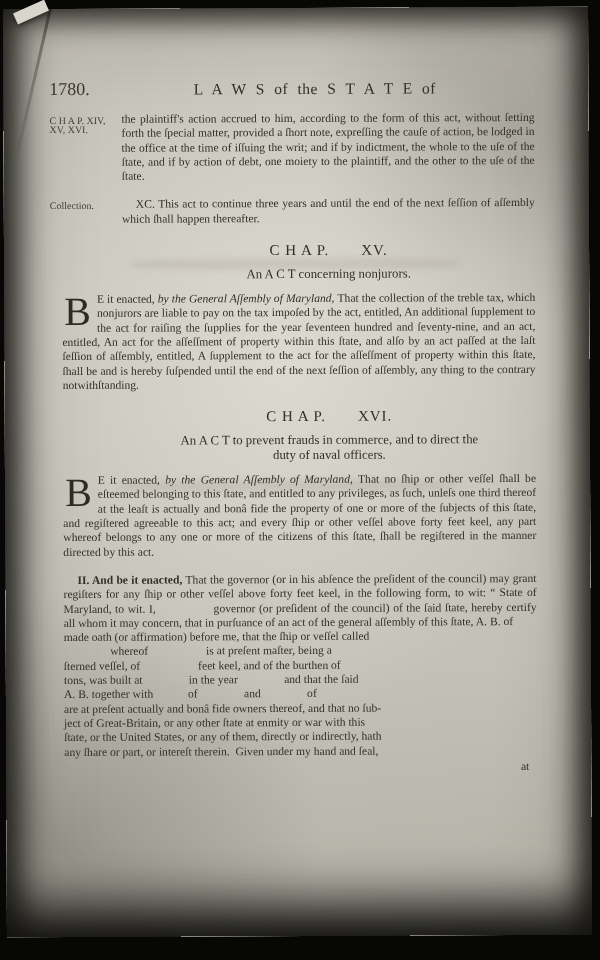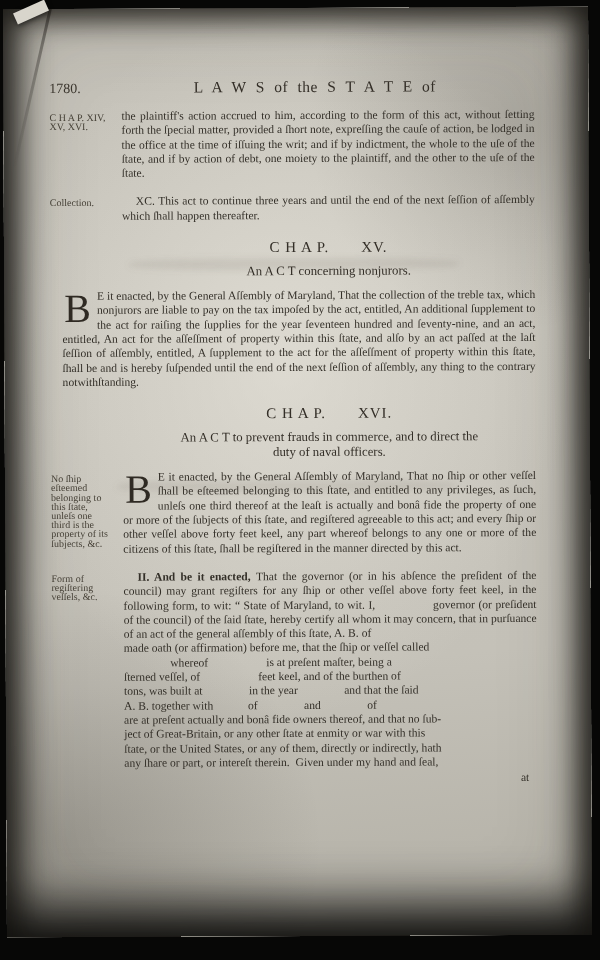--- a/index.html
+++ b/index.html
@@ -33,33 +33,33 @@
   .crease{
     position:absolute;left:28px;top:-8px;width:3px;height:170px;
     background:linear-gradient(rgba(22,19,15,.5),rgba(22,19,15,0));
     transform:rotate(13deg);
   }
   .ghost{position:absolute;background:rgba(75,68,58,.10);filter:blur(3px);border-radius:40%;}
   .g1{left:125px;top:250px;width:330px;height:12px;}
   .g2{left:112px;top:472px;width:340px;height:12px;}
   .content{position:absolute;left:46px;right:54px;top:70px;bottom:18px;}
   .header{display:flex;align-items:baseline;margin-bottom:13px;}
-  .year{width:60px;flex:none;font-size:14px;color:#3b362e;}
+  .year{width:60px;flex:none;font-size:18px;color:#3b362e;}
   .running-title{flex:1;text-align:center;font-size:15.5px;word-spacing:5px;letter-spacing:.5px;padding-right:14px;color:#332e27;}
   .row{display:flex;}
   .note{width:60px;flex:none;font-size:10px;line-height:9.2px;padding-top:3px;color:#46413７;}
   .note{color:#464137;}
   .bodycol{flex:1;padding-left:12px;min-width:0;}
   .text{font-size:11.6px;line-height:14.3px;text-align:justify;color:#332f28;}
   .indent{text-indent:14px;}
   .center{text-align:center;}
   .chap-heading{font-size:15px;letter-spacing:1px;color:#332e27;}
   .act-title{font-size:12.8px;color:#332e27;}
   .dropcap{float:left;font-size:40px;line-height:31px;padding:3px 6px 0 2px;color:#2f2a23;}
-  .italic{}
+  .italic{font-style:italic;}
   .bold{font-weight:bold;}
   .form-line{font-size:11.6px;line-height:14.3px;white-space:pre-wrap;color:#332f28;}
   .catchword{text-align:right;font-size:11.6px;padding-right:8px;margin-top:2px;color:#332f28;}
   .mb8{margin-bottom:8px;}
   .mb10{margin-bottom:10px;}
   .mb14{margin-bottom:14px;}
   .mb16{margin-bottom:16px;}
   .mt6{margin-top:6px;}
 </style>
 </head>
@@ -106,28 +106,26 @@
     <div class="row">
       <div class="note"></div>
       <div class="bodycol center">
         <div class="chap-heading mb8">C H A P.  XVI.</div>
         <div class="act-title">An A C T to prevent frauds in commerce, and to direct the</div>
         <div class="act-title mb10">duty of naval officers.</div>
       </div>
     </div>
 
     <div class="row mb14">
-      <div class="note">No ſhip eſteemed belonging to this ſtate, unleſs one third is the property of its ſubjects, &amp;c.</div>
       <div class="bodycol text">
         <span class="dropcap">B</span><span>E it enacted, </span><span class="italic">by the General Aſſembly of Maryland, </span><span>That no ſhip or other veſſel ſhall be eſteemed belonging to this ſtate, and entitled to any privileges, as ſuch, unleſs one third thereof at the leaſt is actually and bonâ fide the property of one or more of the ſubjects of this ſtate, and regiſtered agreeable to this act; and every ſhip or other veſſel above forty feet keel, any part whereof belongs to any one or more of the citizens of this ſtate, ſhall be regiſtered in the manner directed by this act.</span>
       </div>
     </div>
 
     <div class="row mt6">
-      <div class="note">Form of regiſtering veſſels, &amp;c.</div>
       <div class="bodycol">
         <div class="text indent">
           <span class="bold">II. And be it enacted, </span><span>That the governor (or in his abſence the preſident of the council) may grant regiſters for any ſhip or other veſſel above forty feet keel, in the following form, to wit: “ State of Maryland, to wit. I,     governor (or preſident of the council) of the ſaid ſtate, hereby certify all whom it may concern, that in purſuance of an act of the general aſſembly of this ſtate, A. B. of</span>
         </div>
         <div class="form-line">made oath (or affirmation) before me, that the ſhip or veſſel called</div>
         <div class="form-line">    whereof     is at preſent maſter, being a</div>
         <div class="form-line">ſterned veſſel, of     feet keel, and of the burthen of</div>
         <div class="form-line">tons, was built at    in the year    and that the ſaid</div>
         <div class="form-line">A. B. together with   of    and    of</div>
         <div class="form-line">are at preſent actually and bonâ fide owners thereof, and that no ſub-</div>

